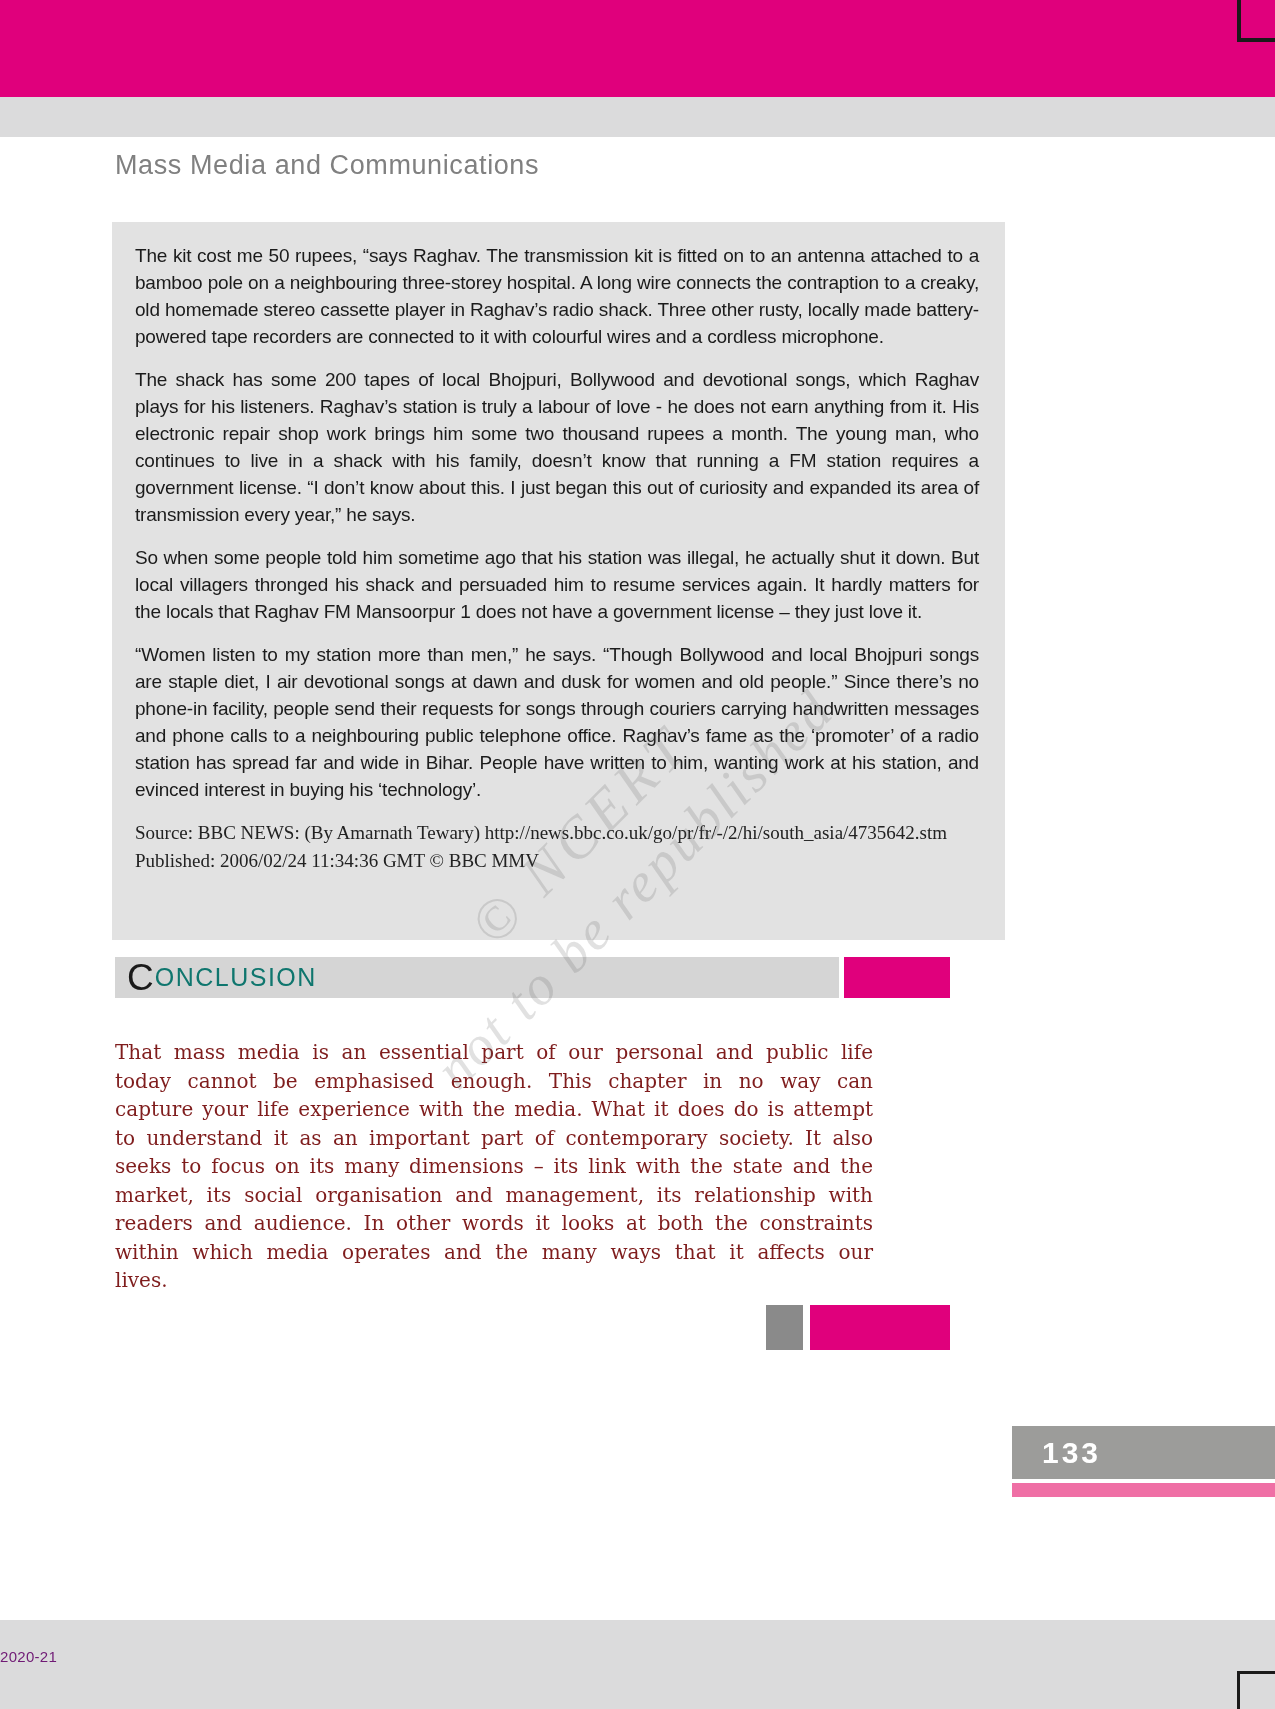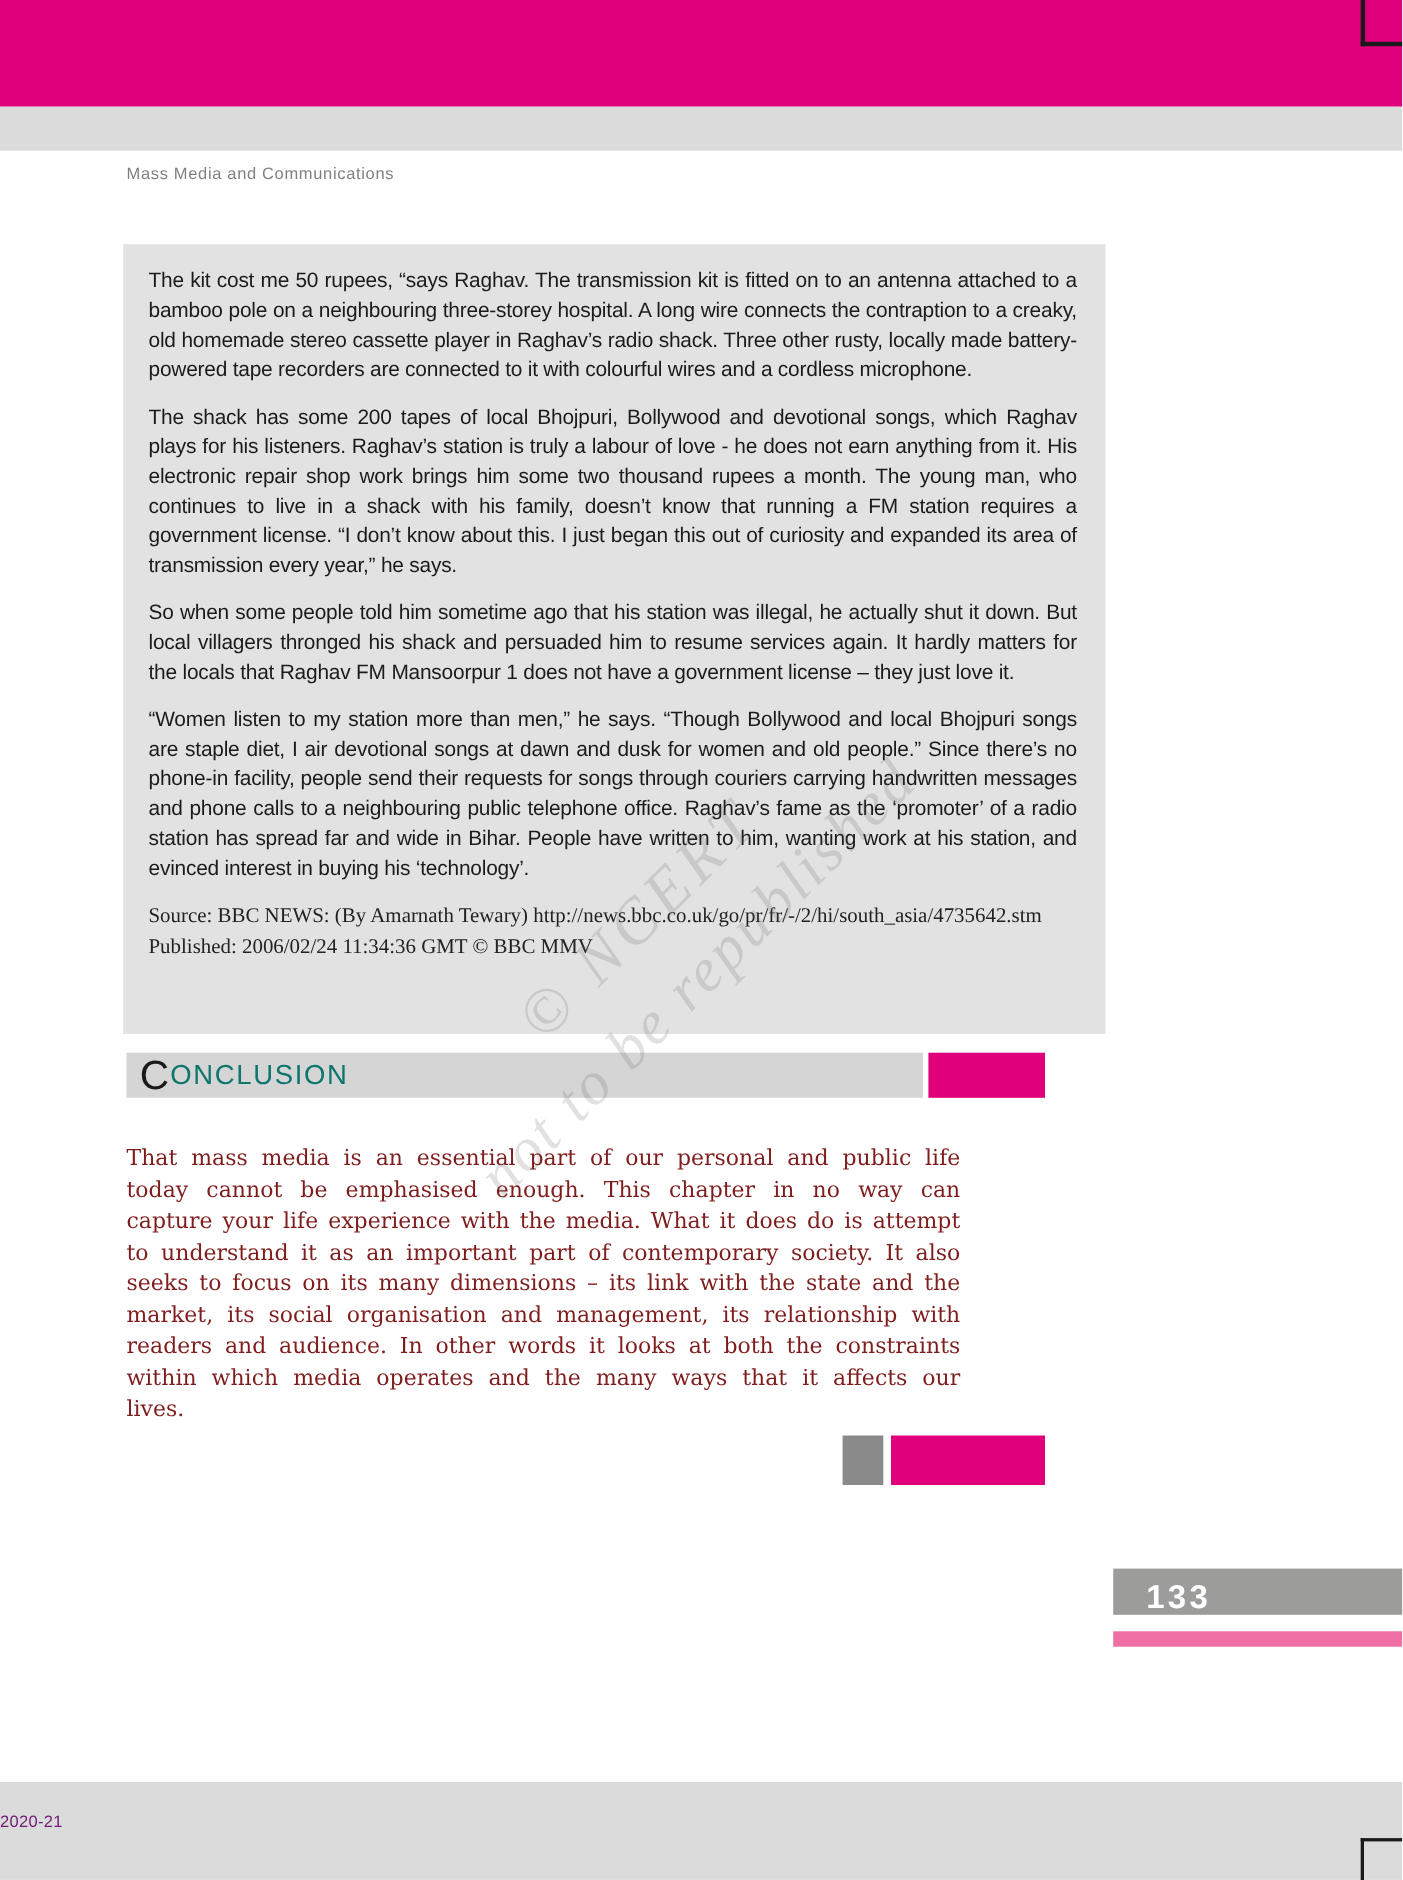--- a/index.html
+++ b/index.html
@@ -13,21 +13,21 @@
   
   .crop-top-right{
     position:absolute;right:0;top:-4px;width:34px;height:42px;
     border-left:4px solid #1a1a1a;border-bottom:4px solid #1a1a1a;
   }
   .crop-bottom-right{
     position:absolute;right:0;bottom:-3px;width:35px;height:38px;
     border-left:3px solid #1a1a1a;border-top:3px solid #1a1a1a;
   }
   .page-title{
-    position:absolute;left:115px;top:150px;font-size:15px;color:#808080;
+    position:absolute;left:115px;top:150px;font-size:27px;color:#808080;
     letter-spacing:0.6px;
     text-align:center;
   }
   
   .excerpt-box{
     position:absolute;left:112px;top:222px;width:893px;height:718px;
     background:var(--box_gray,#E2E2E2);box-sizing:border-box;
     padding:20px 26px 20px 23px;
   }
   .excerpt-box p{
@@ -53,21 +53,21 @@
   .conclusion-body{
     position:absolute;left:115px;top:1038px;width:758px;
     font-family:"DejaVu Serif",serif;font-size:20px;line-height:28.5px;
     color:#7f1d1d;text-align:justify;word-spacing:2px;
   }
   
   .decor-gray-square{position:absolute;left:766px;top:1305px;width:37px;height:45px;background:#8A8A8A;}
   .decor-pink-rect{position:absolute;left:810px;top:1305px;width:140px;height:45px;background:var(--magenta,#E0007C);}
   
   .pagenum-box{
-    position:absolute;left:1012px;top:1426px;width:263px;height:42px;
+    position:absolute;left:1012px;top:1426px;width:263px;height:53px;
     background:var(--pagenum_gray,#9C9C9A);color:#ffffff;
     font-size:30px;font-weight:bold;letter-spacing:3px;
     line-height:53px;padding-left:30px;box-sizing:border-box;
   }
   .pagenum-underline{
     position:absolute;left:1012px;top:1483px;width:263px;height:14px;
     background:var(--pagenum_pink,#EF6FA5);
   }
   
   .footer-band{

